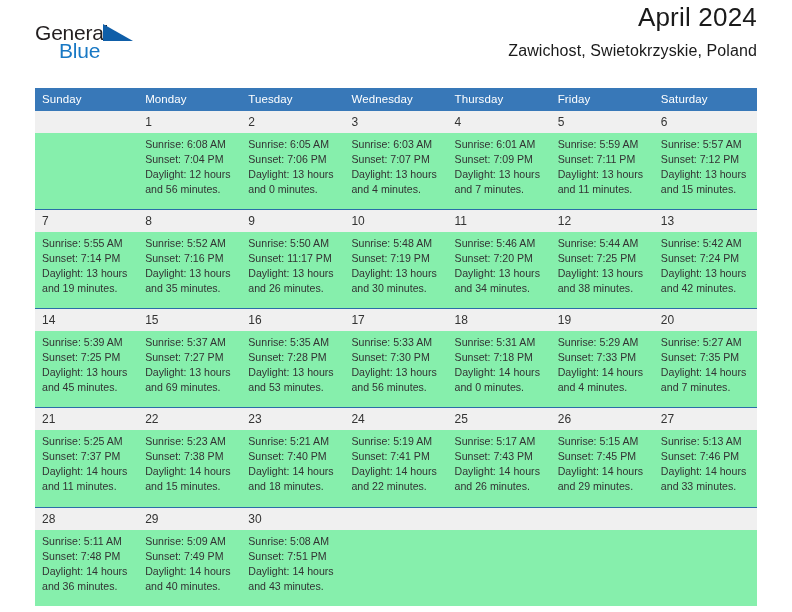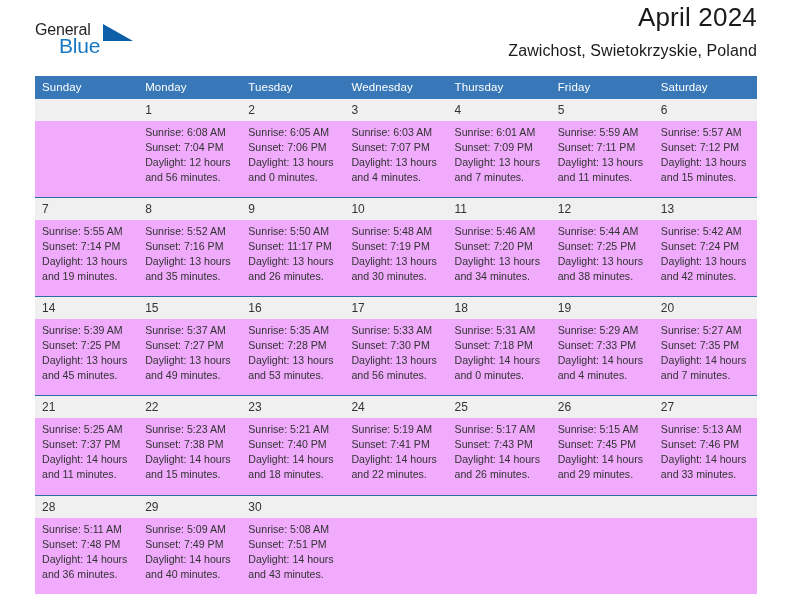--- a/index.html
+++ b/index.html
@@ -33,21 +33,21 @@
   }
   .brand {
     position: relative;
     margin-top: 22px;
     margin-left: 0px;
     width: 110px;
     height: 46px;
     line-height: 1;
   }
   .brand-general {
-    font-size: 16px;
+    font-size: 21px;
     color: #231f20;
     letter-spacing: -0.2px;
     display: block;
     font-family: "Liberation Sans", sans-serif;
   }
   .brand-blue {
     font-size: 21px;
     color: #1878c4;
     letter-spacing: -0.2px;
     display: block;
@@ -76,21 +76,21 @@
   }
   .cal-subtitle {
     font-size: 16px;
     color: #1a1a1a;
     margin-top: 11px;
     letter-spacing: 0.1px;
   }
 
   
   .calendar {
-    margin-top: 4px;
+    margin-top: 16px;
     width: 722px;
     border-collapse: collapse;
     table-layout: fixed;
   }
   .calendar th {
     background: #3878b8;
     color: #ffffff;
     font-weight: normal;
     font-size: 11.5px;
     text-align: left;
@@ -101,21 +101,21 @@
   .daynum-row td {
     background: #f0f0f0;
     font-size: 12px;
     color: #333333;
     padding: 4px 0 4px 7px;
     border-top: 1.5px solid #2b6da8;
     height: 13px;
     vertical-align: top;
   }
   .info-row td {
-    background: #f0abfc;
+    background: #86efac;
     font-size: 10.6px;
     color: #333333;
     padding: 4px 6px 12px 7px;
     line-height: 1.42;
     vertical-align: top;
     height: 60px;
   }
   .info-line { display: block; white-space: nowrap; }
 </style>
 </head>
@@ -269,21 +269,21 @@
           <td>
             <span class="info-line">Sunrise: 5:39 AM</span>
             <span class="info-line">Sunset: 7:25 PM</span>
             <span class="info-line">Daylight: 13 hours</span>
             <span class="info-line">and 45 minutes.</span>
           </td>
           <td>
             <span class="info-line">Sunrise: 5:37 AM</span>
             <span class="info-line">Sunset: 7:27 PM</span>
             <span class="info-line">Daylight: 13 hours</span>
-            <span class="info-line">and 49 minutes.</span>
+            <span class="info-line">and 69 minutes.</span>
           </td>
           <td>
             <span class="info-line">Sunrise: 5:35 AM</span>
             <span class="info-line">Sunset: 7:28 PM</span>
             <span class="info-line">Daylight: 13 hours</span>
             <span class="info-line">and 53 minutes.</span>
           </td>
           <td>
             <span class="info-line">Sunrise: 5:33 AM</span>
             <span class="info-line">Sunset: 7:30 PM</span>

